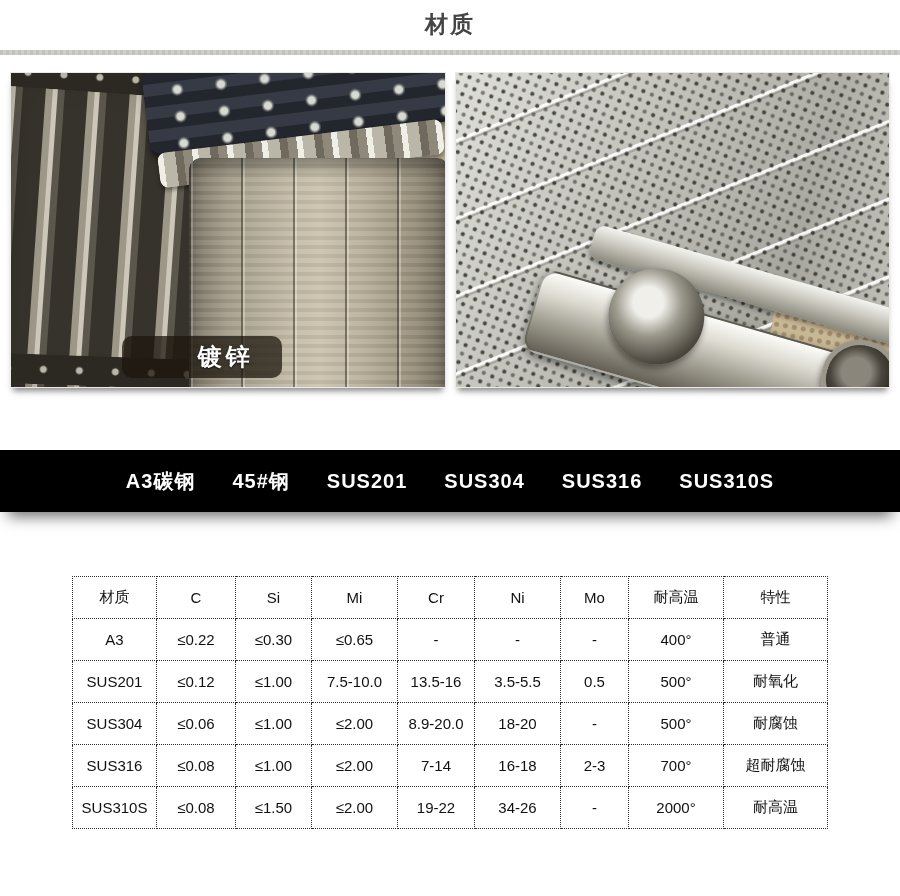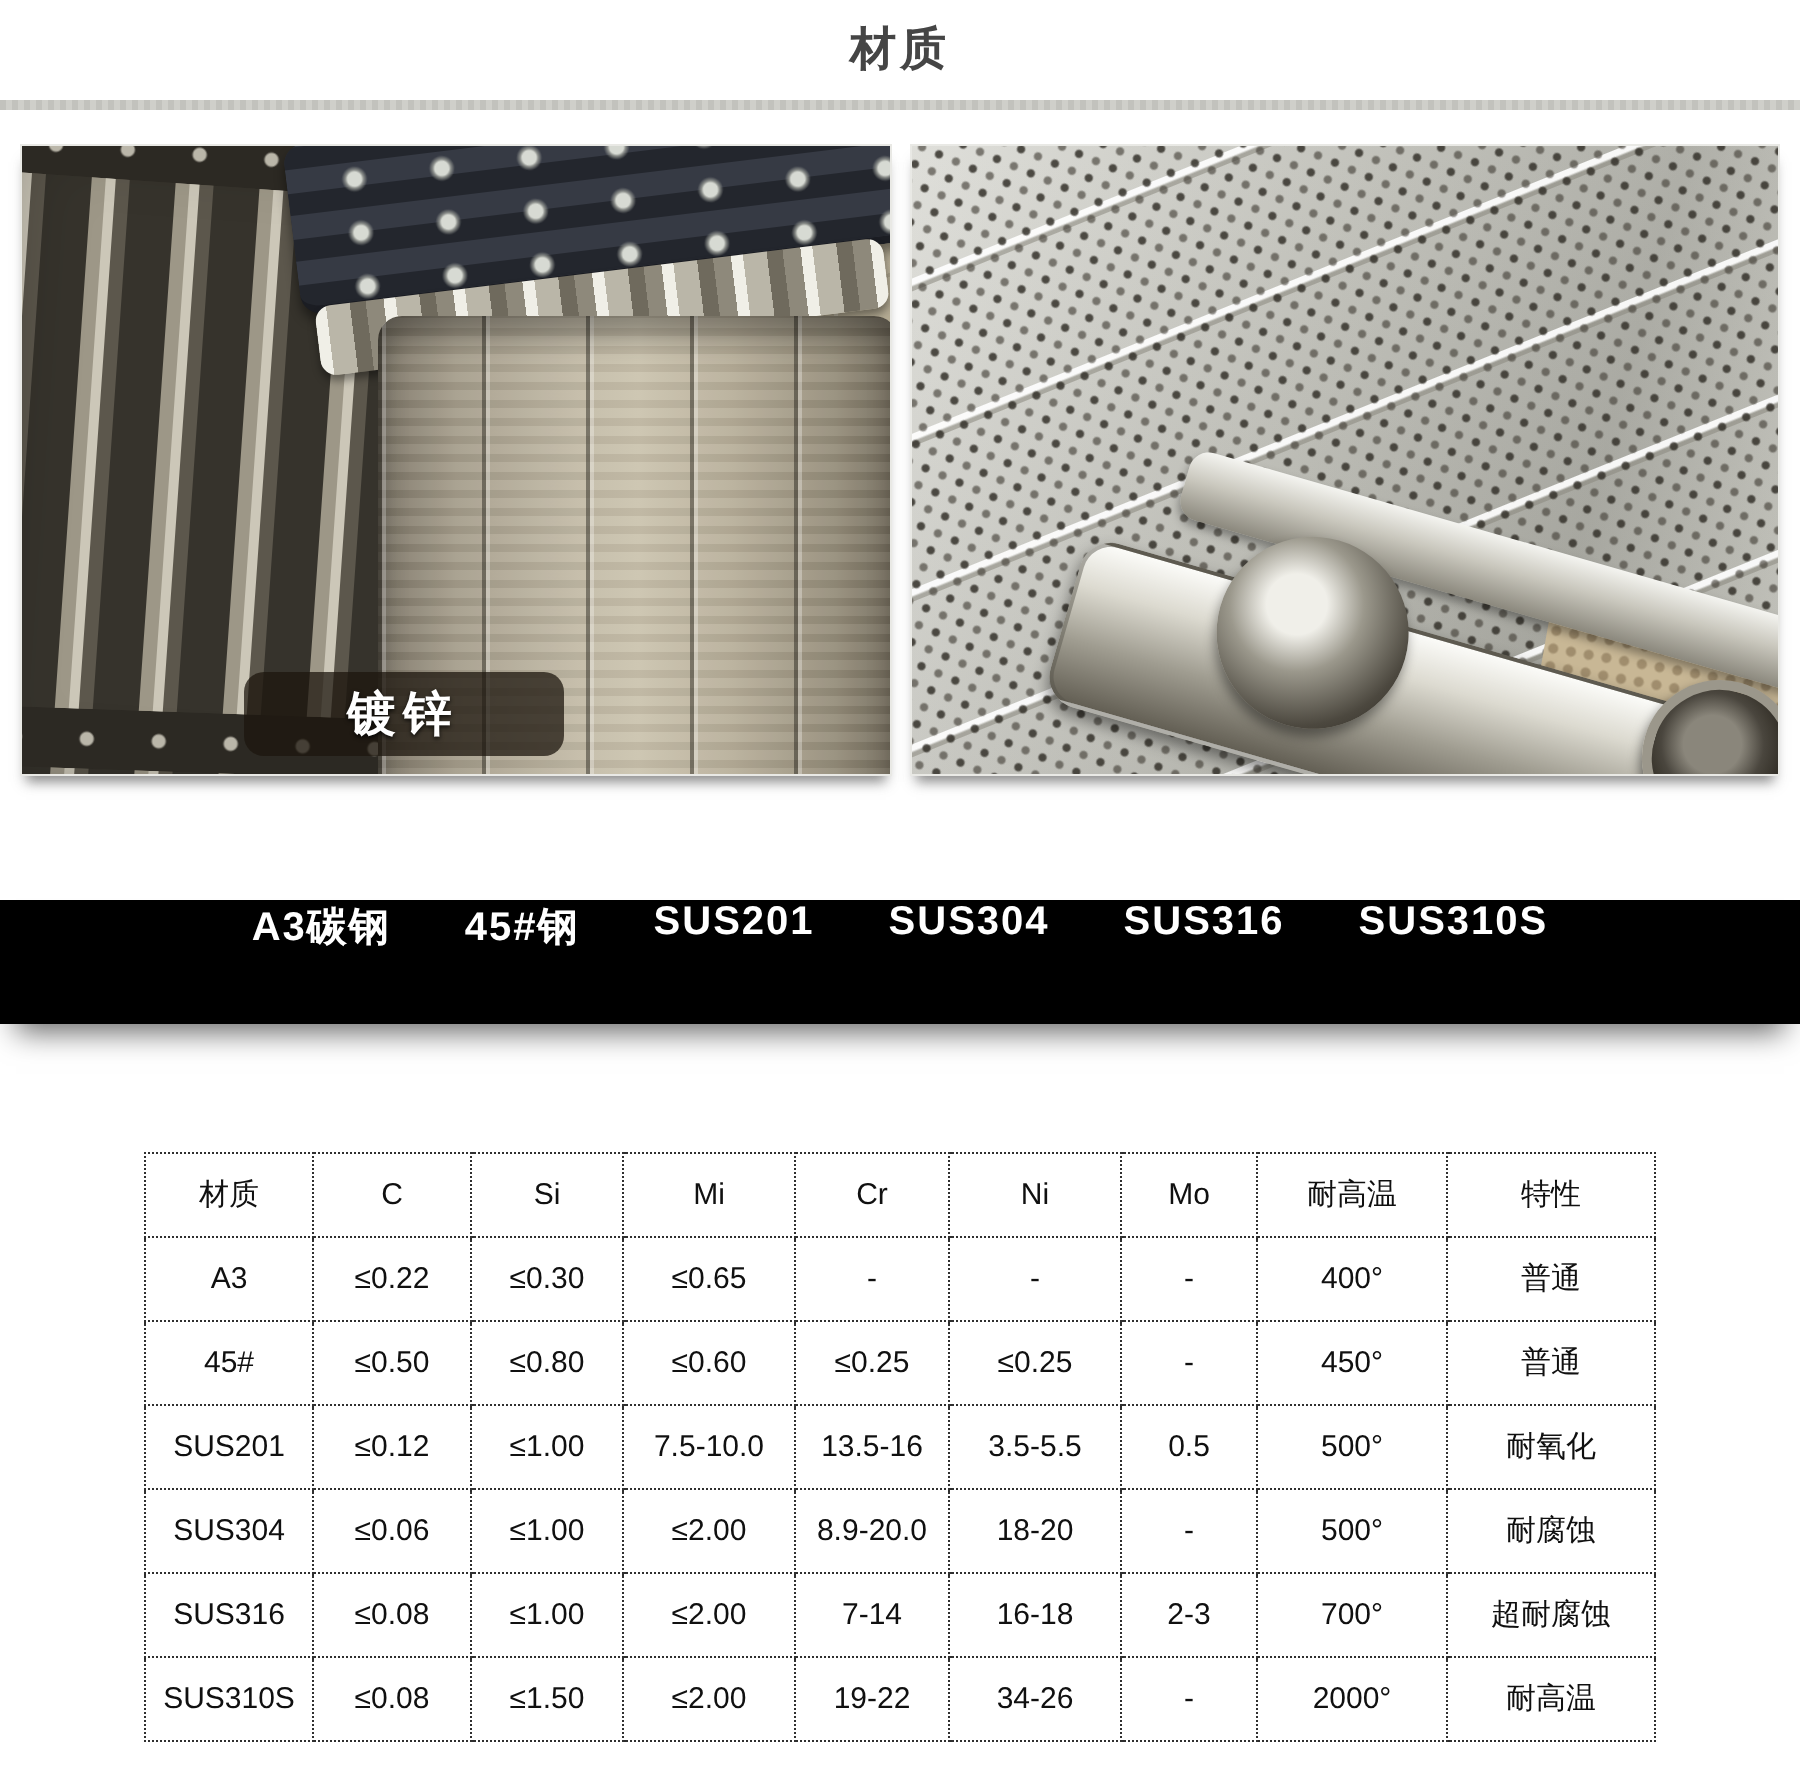--- a/index.html
+++ b/index.html
@@ -125,29 +125,29 @@
     background:radial-gradient(circle at 42% 42%, #8a867b 0 26%, #4a463e 46%, #262219 74%, #15120d 100%);
     border:5px solid #9b978b;
     box-shadow:0 3px 6px rgba(0,0,0,.5);
   }
 
   .photo-label {
     position:absolute; bottom:9px; left:50%; transform:translateX(-50%);
     min-width:160px; padding:5px 28px;
     background:rgba(28,22,14,.74); border-radius:10px;
     color:#ffffff; font-size:24px; font-weight:bold; letter-spacing:4px;
-    text-align:center; text-shadow:0 1px 2px rgba(0,0,0,.8);
+    text-align:right; text-shadow:0 1px 2px rgba(0,0,0,.8);
     white-space:nowrap;
   }
   .photo-left .photo-label { left:44%; }
 
   
   .banner {
     margin-top:62px; height:62px; background:#000000;
-    display:flex; justify-content:center; gap:37px;
+    display:flex; align-items:center; justify-content:center; gap:37px;
     box-shadow:0 12px 14px -8px rgba(0,0,0,.6);
   }
   .banner-item { color:#ffffff; font-size:20px; font-weight:bold; letter-spacing:1px; }
 
   
   .table-wrap { margin-top:64px; }
   table.spec {
     border-collapse:collapse; table-layout:fixed; margin:0 auto; width:755px;
   }
   table.spec th, table.spec td {
@@ -224,31 +224,20 @@
         <td>≤0.22</td>
         <td>≤0.30</td>
         <td>≤0.65</td>
         <td>-</td>
         <td>-</td>
         <td>-</td>
         <td>400°</td>
         <td>普通</td>
       </tr>
       <tr>
-        <td>45#</td>
-        <td>≤0.50</td>
-        <td>≤0.80</td>
-        <td>≤0.60</td>
-        <td>≤0.25</td>
-        <td>≤0.25</td>
-        <td>-</td>
-        <td>450°</td>
-        <td>普通</td>
-      </tr>
-      <tr>
         <td>SUS201</td>
         <td>≤0.12</td>
         <td>≤1.00</td>
         <td>7.5-10.0</td>
         <td>13.5-16</td>
         <td>3.5-5.5</td>
         <td>0.5</td>
         <td class="dash-b">500°</td>
         <td>耐氧化</td>
       </tr>

